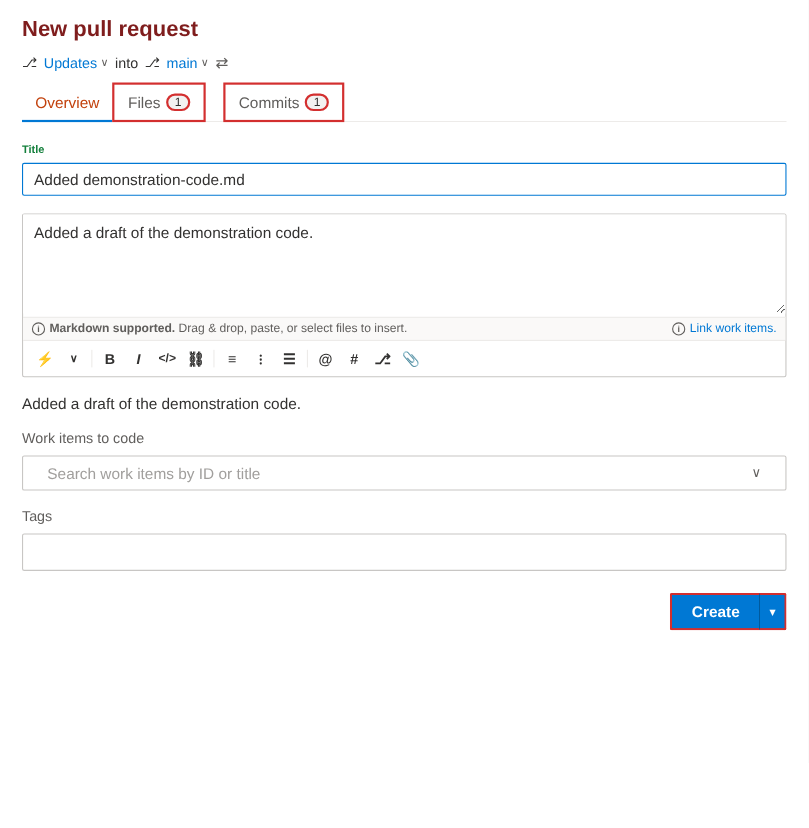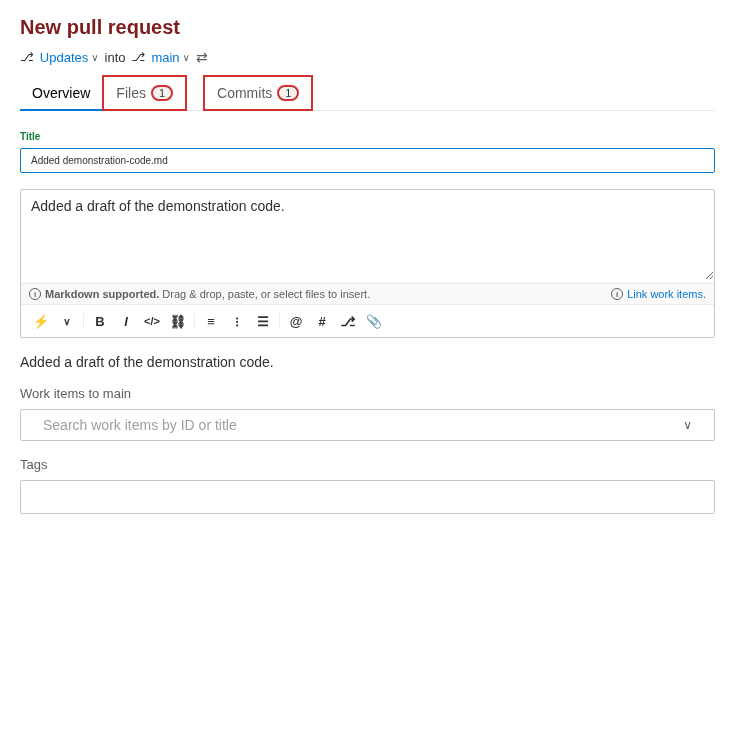--- a/index.html
+++ b/index.html
@@ -56,21 +56,21 @@
       gap: 5px;
       padding: 8px 12px;
       font-size: 14px;
       color: #605e5c;
       cursor: pointer;
       border-bottom: 2px solid transparent;
       margin-bottom: -1px;
       white-space: nowrap;
     }
     .tab.active {
-      color: #000000;
+      color: #c2410c;
       border-bottom: 2px solid #0078d4;
       font-weight: 500;
     }
     .tab-badge {
       display: inline-flex;
       align-items: center;
       justify-content: center;
       background: #f3f2f1;
       border: 1px solid #c8c6c4;
       border-radius: 10px;
@@ -95,21 +95,21 @@
       font-weight: 700;
       color: #15803d;
       margin-bottom: 6px;
       display: block;
     }
     .text-input {
       width: 100%;
       border: 1px solid #0078d4;
       border-radius: 2px;
       padding: 6px 10px;
-      font-size: 10px;
+      font-size: 14px;
       color: #323130;
       outline: none;
     }
     .textarea-wrapper {
       border: 1px solid #c8c6c4;
       border-radius: 2px;
     }
     .description-textarea {
       width: 100%;
       border: none;
@@ -363,27 +363,35 @@
           <button class="toolbar-btn">⎇</button>
           <button class="toolbar-btn" style="color: #a855f7;">📎</button>
         </div>
       </div>
     </div>
 
     <div class="preview-text">Added a draft of the demonstration code.</div>
 
 
     <div class="work-items-section">
-      <div class="section-label" style="margin-bottom:8px;">Work items to main</div>
+      <div class="section-label" style="margin-bottom:8px;">Work items to code</div>
       <div class="work-items-dropdown">
         <span class="work-items-dropdown-text">Search work items by ID or title</span>
         <span style="color:#605e5c; font-size:12px;">∨</span>
       </div>
     </div>
 
     <div class="tags-section">
       <div class="section-label" style="margin-bottom:8px;">Tags</div>
       <input type="text" class="tags-input" style="">
     </div>
 
+    <div class="bottom-row">
+      <div class="create-btn-group">
+        <button class="create-btn">Create</button>
+        <button class="create-btn-chevron">
+          <span>▾</span>
+        </button>
+      </div>
+    </div>
 
   </div>
 </div>
 
 </body></html>

